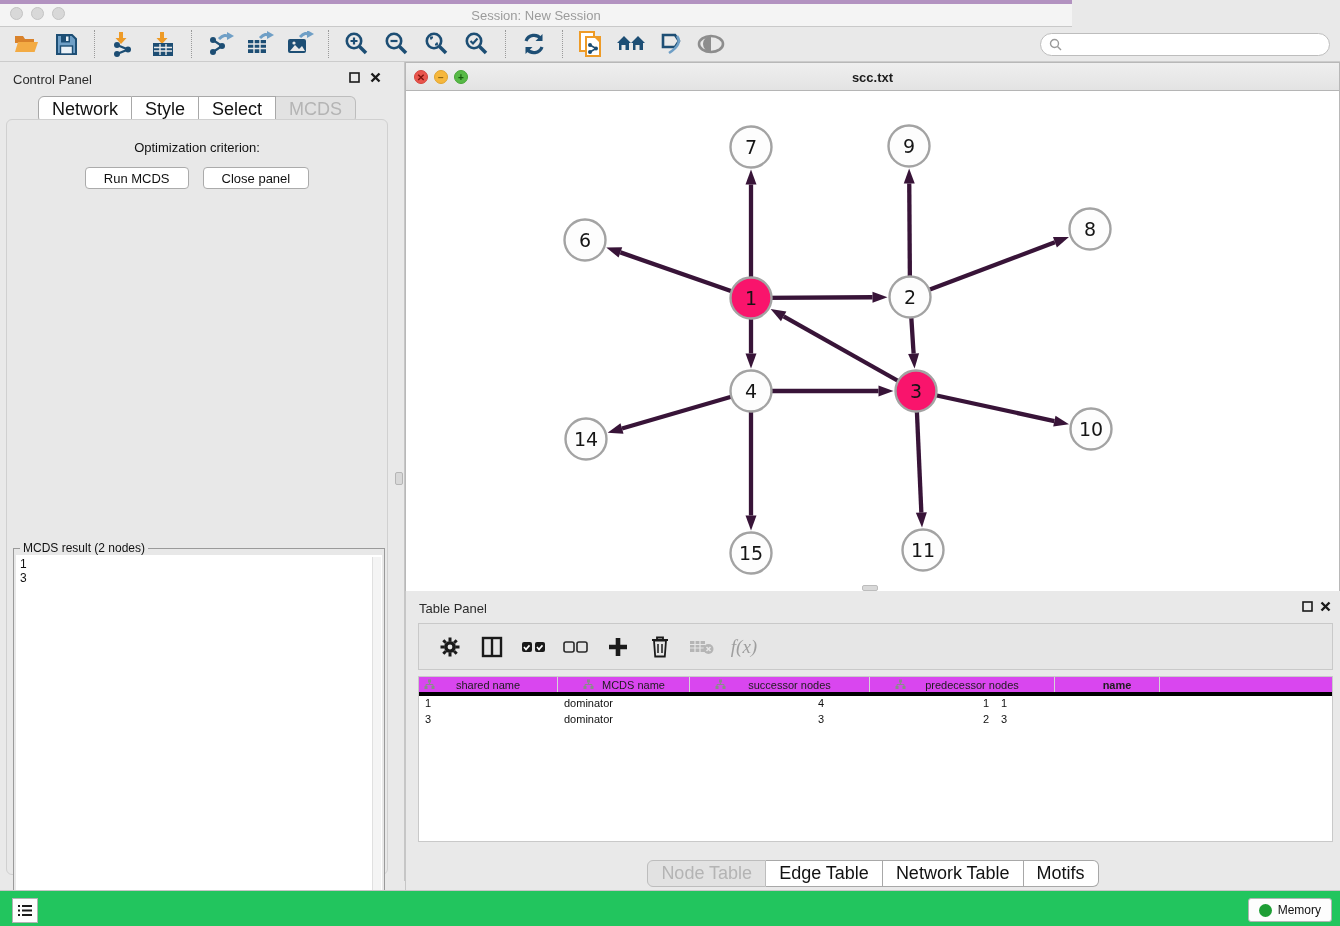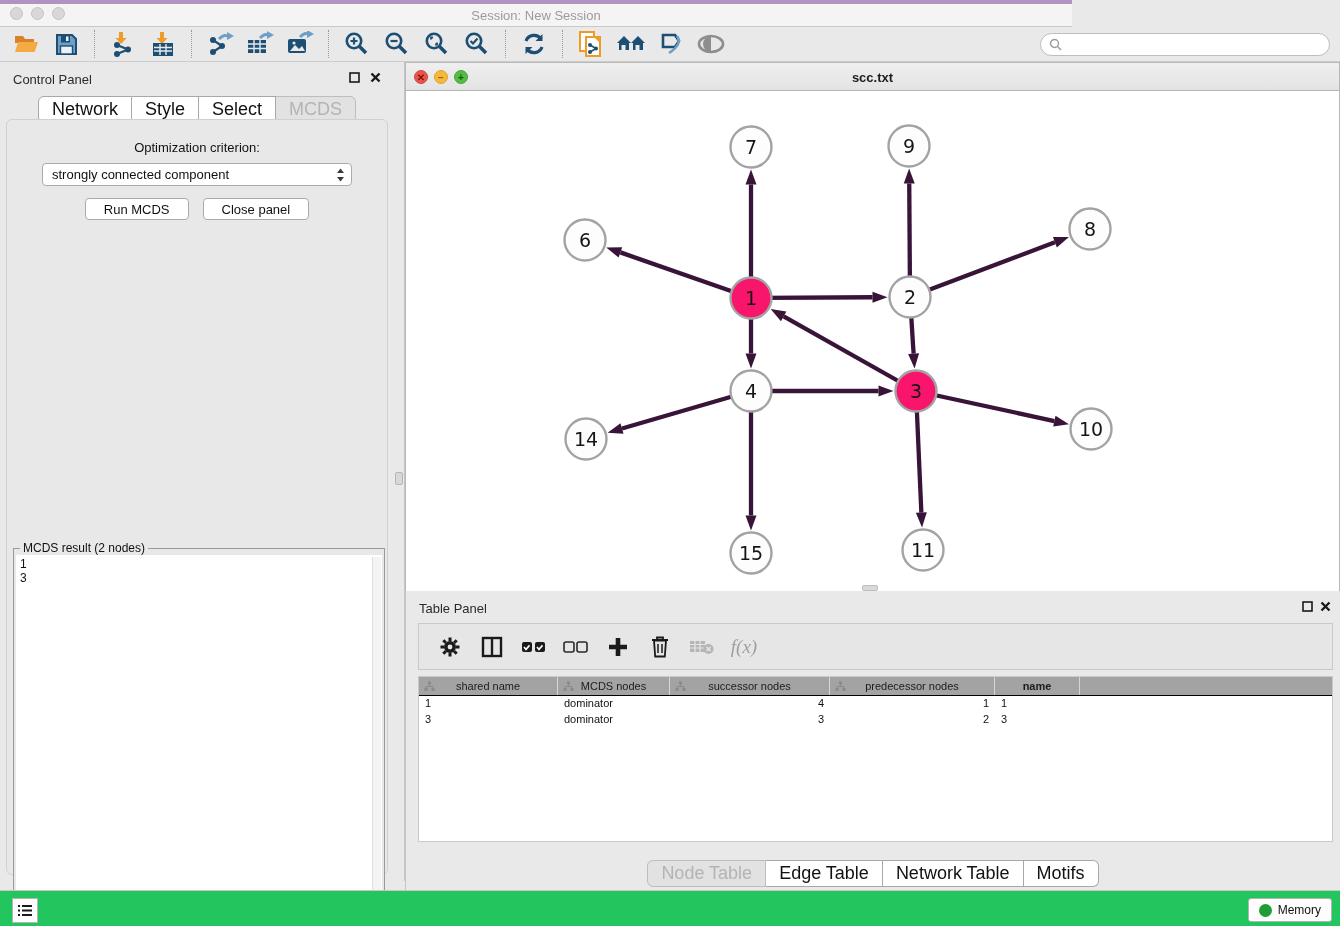--- a/index.html
+++ b/index.html
@@ -62,21 +62,21 @@
 
   
   #table-panel { position:absolute; left:405px; top:591px; width:935px; height:299px; background:#e9e9e9; border-left:1px solid #c6c6c6; }
   #tp-title { position:absolute; left:13px; top:10px; font-size:13px; color:#2b2b2b; }
   #tp-float { right:26px; }
   #tp-close { right:8px; font-weight:bold; }
   #tp-toolbar { position:absolute; left:12px; top:32px; width:915px; height:47px; background:#e6e6e6; border:1px solid #c9c9c9; display:flex; align-items:center; padding-left:12px; gap:4px; }
   #tp-toolbar .icon-btn { width:38px; height:36px; }
   .fx { font-family:"Liberation Serif", serif; font-style:italic; font-size:19px; color:#9e9e9e; }
   #tp-table { position:absolute; left:12px; top:85px; width:915px; height:166px; background:#ffffff; border:1px solid #c9c9c9; overflow:hidden; }
-  #tp-thead { display:flex; background:#a3a3a3; border-bottom:1px solid #000000; height:19px; }
+  #tp-thead { display:flex; background:#d946ef; border-bottom:4px solid #000000; height:19px;gap:20px; }
   .th { display:flex; align-items:center; justify-content:center; gap:6px; font-size:11px; color:#1c1c1c; border-right:1px solid #d5d5d5; position:relative; }
   .th svg { position:absolute; left:5px; }
   .tr { display:flex; height:16px; }
   .td { font-size:11px; color:#111; padding:1px 6px 0 6px; overflow:hidden; white-space:nowrap; }
   .td.right { text-align:right; }
   #tp-tabs { position:absolute; bottom:3px; width:100%; }
 
   
   #status-bar { position:absolute; left:0; top:890px; width:1340px; height:36px; background:#22c55e; border-top:1px solid #c6c6c6; }
   #menu-list-btn { position:absolute; left:12px; top:7px; width:26px; height:25px; background:#fdfdfd; border:1px solid #b3b3b3; display:flex; align-items:center; justify-content:center; }
@@ -262,29 +262,20 @@
       </span>
     </div>
     <div id="cp-tabs" class="tabs-row">
         <span class="tab">Network</span>
         <span class="tab">Style</span>
         <span class="tab">Select</span>
         <span class="tab active">MCDS</span>
       </div>
     <div id="cp-body">
       <div id="opt-label">Optimization criterion:</div>
-      <div id="criterion-select">
-        <span>strongly connected component</span>
-        <span class="stepper">
-          <svg width="9" height="16" viewBox="0 0 9 16">
-              <path d="M1 6 L4.5 1.5 L8 6 z" fill="#3a3a3a"></path>
-              <path d="M1 10 L4.5 14.5 L8 10 z" fill="#3a3a3a"></path>
-            </svg>
-        </span>
-      </div>
       <div class="btn-row">
         <button class="mac-btn">Run MCDS</button>
         <button class="mac-btn">Close panel</button>
       </div>
       <div id="result-box">
         <span id="result-legend">MCDS result (2 nodes)</span>
         <div id="result-text">1
 3</div>
         <div id="result-scroll"></div>
       </div>
@@ -484,21 +475,21 @@
             </svg>
             <span>shared name</span>
           </div>
           <div class="th" style="width: 112px;">
             <svg width="11" height="11" viewBox="0 0 11 11">
               <rect x="4" y="0.5" width="3" height="3" fill="#8a8a8a"></rect>
               <rect x="0.5" y="7" width="3" height="3" fill="#8a8a8a"></rect>
               <rect x="7.5" y="7" width="3" height="3" fill="#8a8a8a"></rect>
               <path d="M5.5 3.5 v2 M2 7 V5.5 h7 V7" stroke="#8a8a8a" fill="none"></path>
             </svg>
-            <span>MCDS nodes</span>
+            <span>MCDS name</span>
           </div>
           <div class="th" style="width: 160px;">
             <svg width="11" height="11" viewBox="0 0 11 11">
               <rect x="4" y="0.5" width="3" height="3" fill="#8a8a8a"></rect>
               <rect x="0.5" y="7" width="3" height="3" fill="#8a8a8a"></rect>
               <rect x="7.5" y="7" width="3" height="3" fill="#8a8a8a"></rect>
               <path d="M5.5 3.5 v2 M2 7 V5.5 h7 V7" stroke="#8a8a8a" fill="none"></path>
             </svg>
             <span>successor nodes</span>
           </div>

